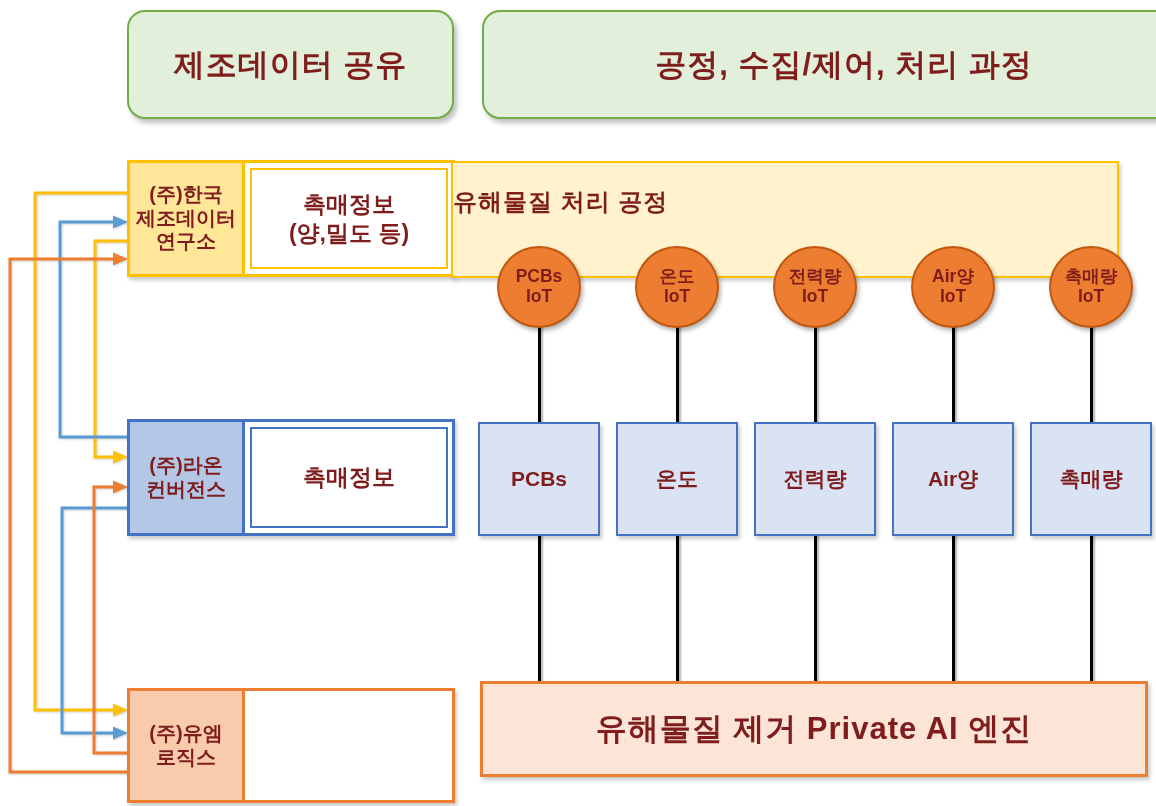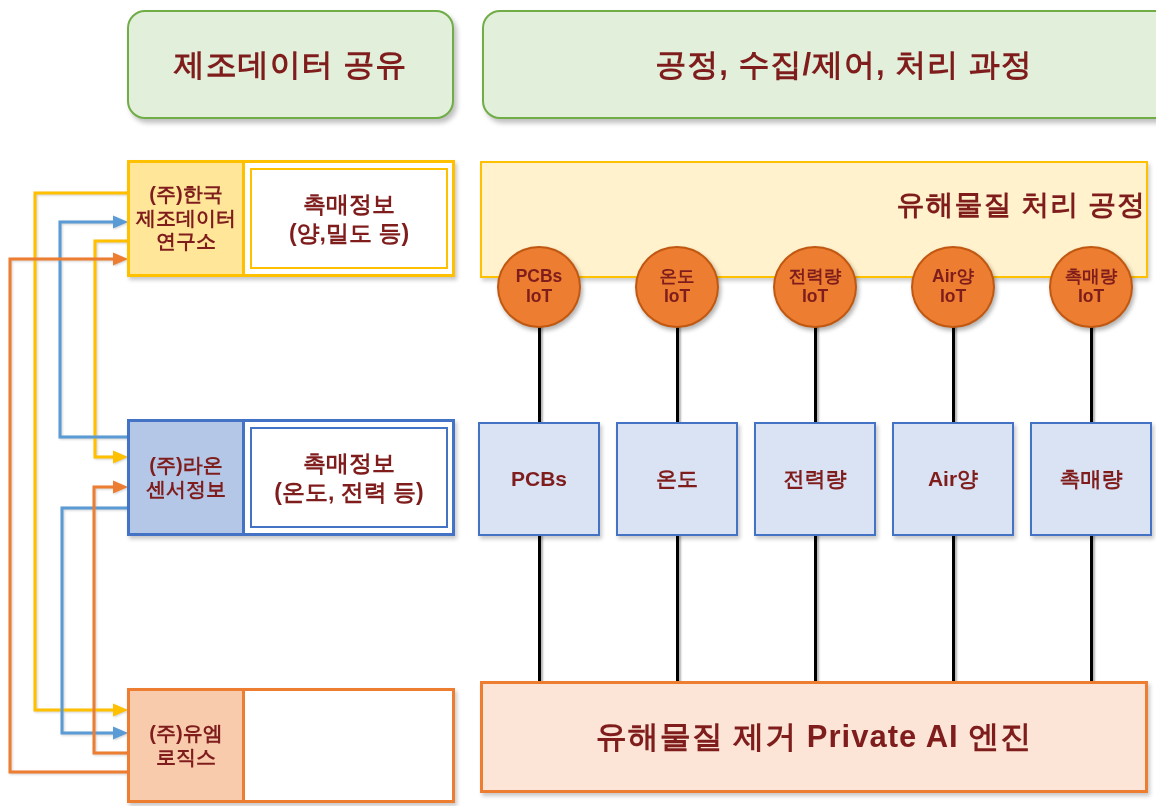--- a/index.html
+++ b/index.html
@@ -28,28 +28,28 @@
     font-size:20px;font-weight:bold;line-height:1.17;text-align:center;
   }
   .info-box{
     position:absolute;left:120px;right:4px;top:5px;bottom:5px;
     background:#fff;border:2px solid var(--accent);
     display:flex;flex-direction:column;align-items:center;justify-content:center;
     font-size:23px;font-weight:bold;line-height:1.25;text-align:center;
   }
   
   .process-box{
-    position:absolute;left:480px;top:161px;width:668px;height:117px;
+    position:absolute;left:451px;top:161px;width:668px;height:117px;
     background:var(--gold-light);border:2.5px solid var(--gold);box-sizing:border-box;
-    display:flex;align-items:flex-start;justify-content:flex-end;
-    font-size:28px;font-weight:bold;letter-spacing:1px;
+    display:flex;align-items:flex-start;justify-content:flex-start;
+    font-size:24px;font-weight:bold;letter-spacing:1px;
     box-shadow:2px 3px 4px rgba(0,0,0,0.2);z-index:2;padding-top:23px;
   }
   .engine-box{
-    position:absolute;left:480px;top:681px;width:668px;height:112px;
+    position:absolute;left:480px;top:681px;width:668px;height:96px;
     background:var(--orange-light);border:3px solid var(--orange);box-sizing:border-box;
     display:flex;align-items:center;justify-content:center;
     font-size:31px;font-weight:bold;letter-spacing:1px;
     box-shadow:2px 3px 4px rgba(0,0,0,0.22);z-index:2;
   }
   
   .iot-circle{
     position:absolute;top:246px;width:84px;height:82px;border-radius:50%;
     background:var(--circle-fill);border:2.5px solid var(--circle-border);box-sizing:border-box;
     display:flex;flex-direction:column;align-items:center;justify-content:center;
@@ -114,25 +114,24 @@
     </div>
     <div class="info-box">
       <span>촉매정보</span>
       <span>(양,밀도 등)</span>
     </div>
   </div>
 
   <div class="company-box" style="top: 419px; --accent: #4472C4; --fill: #B4C7E7;">
     <div class="company-cell">
       <span>(주)라온</span>
-      <span>센서정보</span>
+      <span>컨버전스</span>
     </div>
     <div class="info-box">
       <span>촉매정보</span>
-      <span>(온도, 전력 등)</span>
     </div>
   </div>
 
   <div class="company-box" style="top: 680px; height: 115px; margin-top: 8px; --accent: #ED7D31; --fill: #F8CBAD;">
     <div class="company-cell">
       <span>(주)유엠</span>
       <span>로직스</span>
     </div>
   </div>
 

